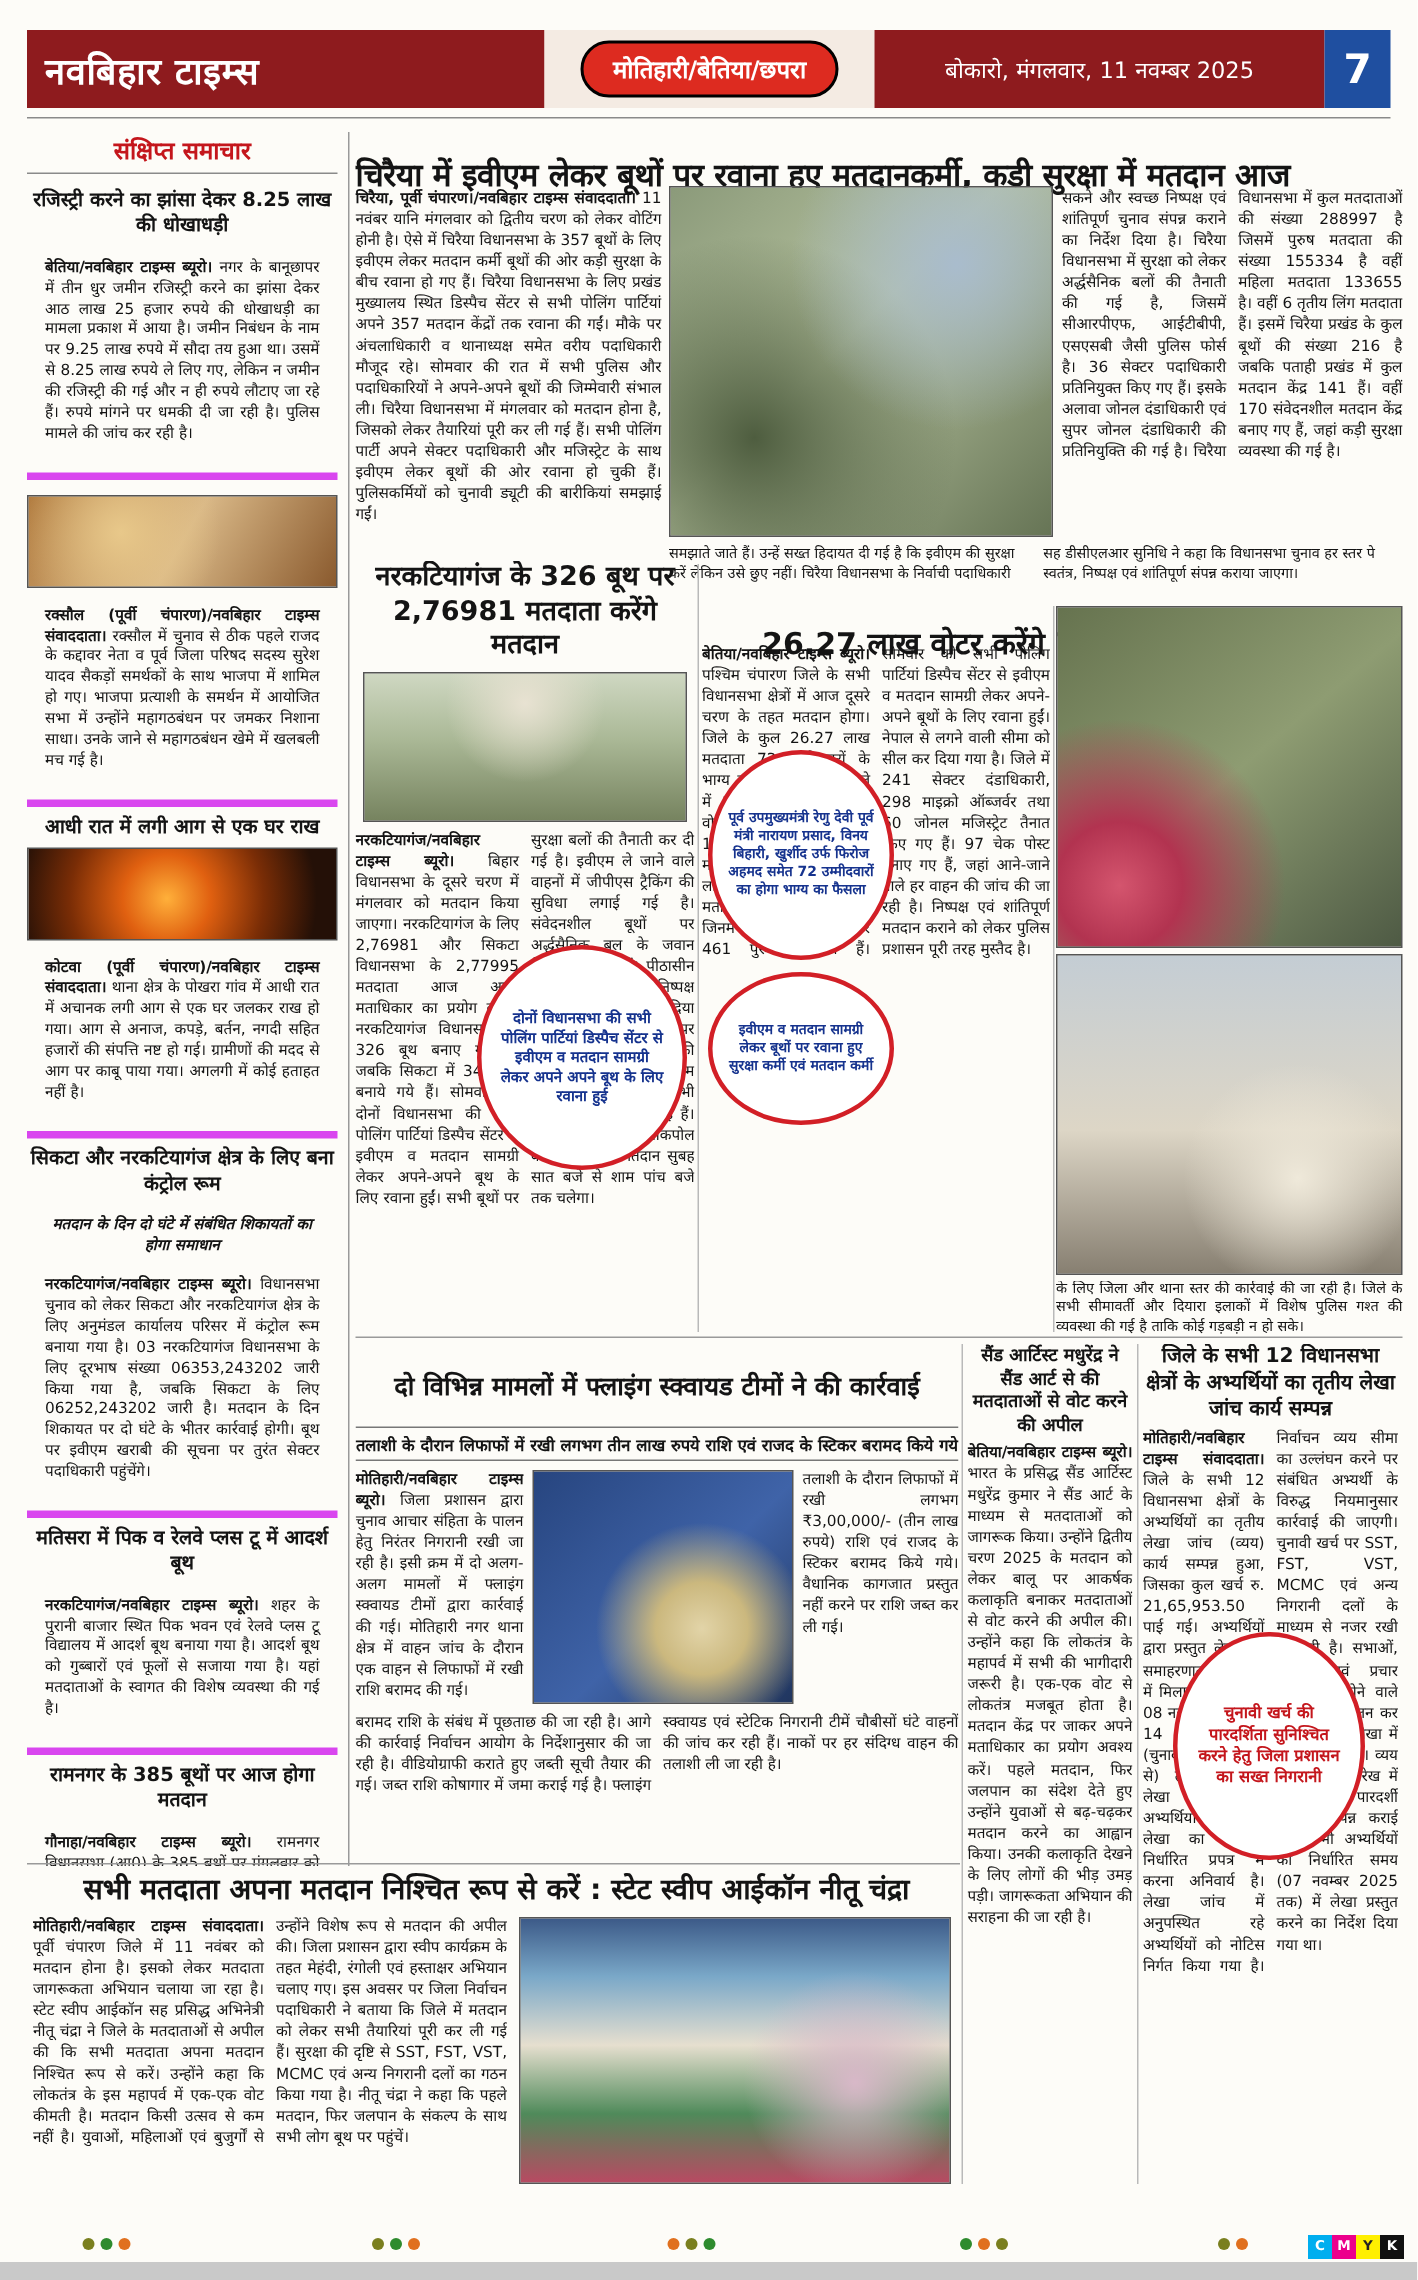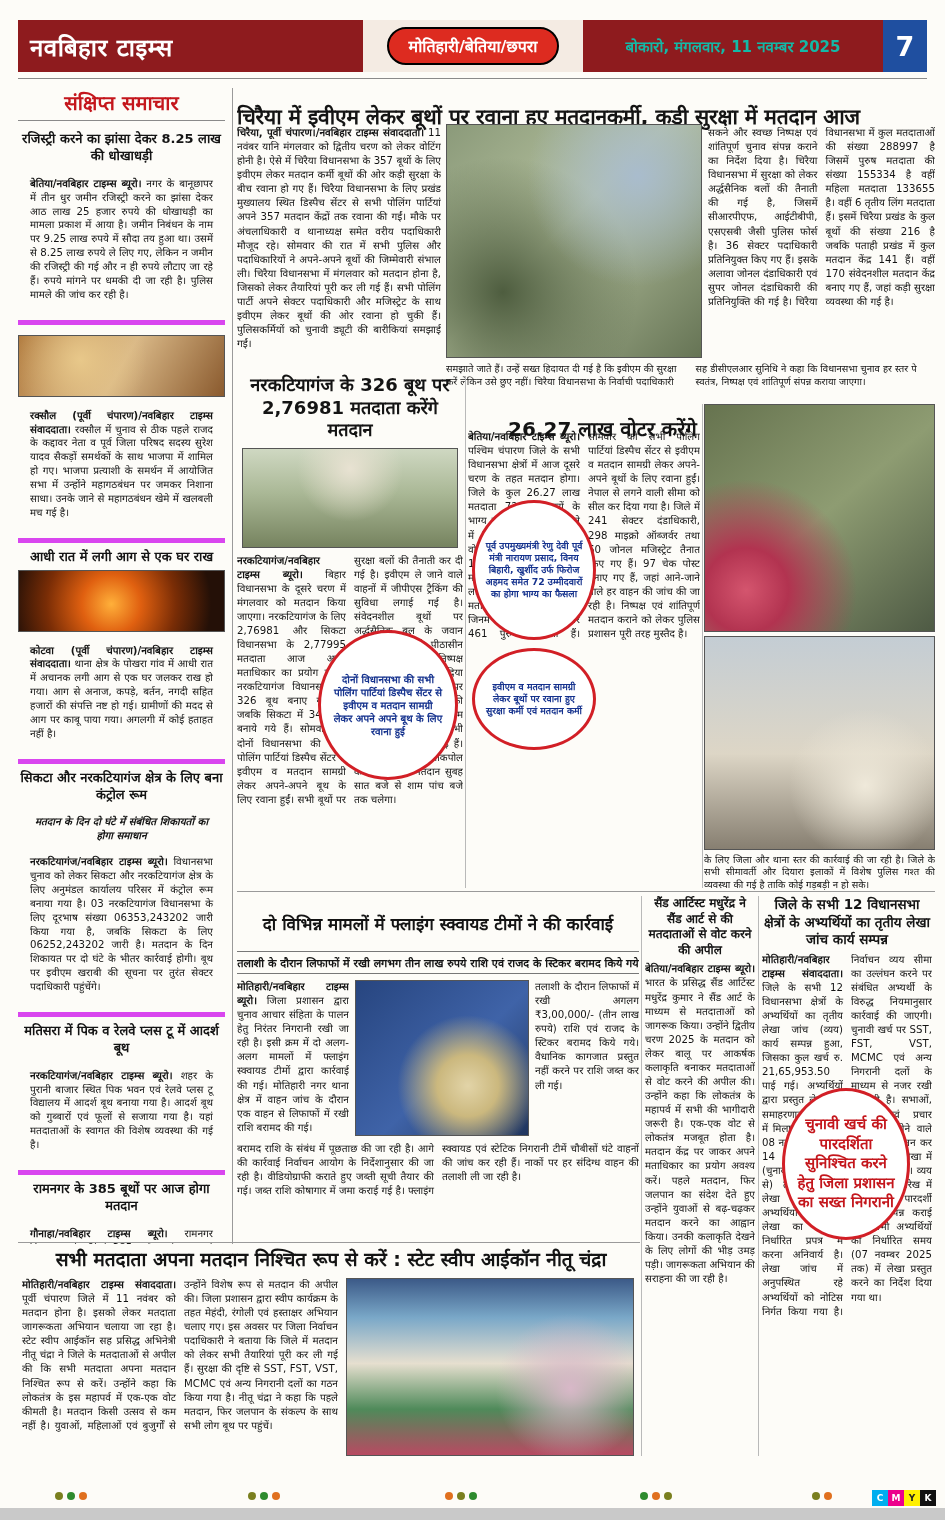--- a/index.html
+++ b/index.html
@@ -5,28 +5,28 @@
   html,body{margin:0;padding:0;background:#ffffff;}
   .page{position:relative;width:945px;height:1520px;background:#fdfcf8;overflow:hidden;
         font-family:"DejaVu Sans",sans-serif;color:#141414;}
   
   .masthead{position:absolute;left:18px;top:20px;width:909px;height:52px;display:flex;align-items:stretch;}
   .mast-left{background:#8e1b1e;flex:0 0 345px;display:flex;align-items:center;}
   .mast-name{color:#fff;font-weight:bold;font-size:24px;padding-left:12px;letter-spacing:.5px;}
   .mast-mid{background:#f4ebe3;flex:1;display:flex;align-items:center;justify-content:center;}
   .mast-badge{background:#dd2b20;color:#fff;font-weight:bold;font-size:16px;padding:6px 20px;border-radius:20px;border:2px solid #000000;white-space:nowrap;}
   .mast-right{background:#8e1b1e;flex:0 0 300px;display:flex;align-items:center;justify-content:center;}
-  .mast-date{color:#14b8a6;font-weight:bold;font-size:15px;white-space:nowrap;}
+  .mast-date{color:#ffffff;font-weight:normal;font-size:15px;white-space:nowrap;}
   .mast-page{background:#1f4fa0;flex:0 0 44px;display:flex;align-items:center;justify-content:center;color:#fff;font-weight:bold;font-size:27px;}
   .rule-top{position:absolute;left:18px;top:78px;width:909px;height:1px;background:#8a8a8a;}
   
   .lead-headline{position:absolute;left:237px;top:88px;width:698px;height:32px;font-size:21px;font-weight:bold;white-space:nowrap;overflow:hidden;letter-spacing:-.2px;}
   
   .sidebar{position:absolute;left:18px;top:88px;width:215px;height:1156px;border-right:1px solid #9a9a9a;padding-right:7px;box-sizing:border-box;overflow:hidden;}
-  .sb-title{color:#c4161c;font-weight:bold;text-align:center;font-size:20px;border-bottom:1px solid #8a8a8a;padding:1px 0 4px;margin-bottom:4px;}
+  .sb-title{color:#c4161c;font-weight:bold;text-align:center;font-size:16px;border-bottom:1px solid #8a8a8a;padding:1px 0 4px;margin-bottom:4px;}
   .sb-art{border-bottom:5px solid #d946ef;padding:6px 0;}
   .sb-art h3{margin:0 0 4px;font-size:13px;line-height:1.3;text-align:center;}
   .sb-art p{margin:12px;font-size:10.2px;line-height:1.36;text-align:justify;}
   .byline{font-weight:bold;}
   .sb-photo{width:100%;height:62px;margin:4px 0;border:1px solid #555;box-sizing:border-box;}
   .sb-yellow{background:#ffe763;margin:6px -7px 0 0;padding:6px 7px 10px 2px;border-bottom:none;}
   
   .photo{position:absolute;border:1px solid #555;box-sizing:border-box;}
   .bodytext{font-size:10.2px;line-height:1.38;text-align:justify;overflow:hidden;}
   .vrule{position:absolute;width:1px;background:#b9b9b9;}
@@ -56,21 +56,21 @@
     background:radial-gradient(circle at 70% 70%,#efe9da 0%,rgba(0,0,0,0) 35%),
                linear-gradient(180deg,#c4cdd4 0%,#ddd6c6 55%,#877f71 100%);}
   .border-note{position:absolute;left:704px;top:854px;width:231px;height:36px;font-size:9.6px;line-height:1.3;text-align:justify;overflow:hidden;}
   
   .oval{position:absolute;background:#fff;border:3px solid #d21f26;border-radius:50%;
         display:flex;align-items:center;justify-content:center;text-align:center;
         color:#16338e;font-weight:bold;box-sizing:border-box;line-height:1.3;}
   .oval-dispatch{left:318px;top:630px;width:140px;height:150px;font-size:10px;padding:12px;}
   .oval-candidates{left:472px;top:500px;width:124px;height:140px;font-size:9.3px;padding:10px;}
   .oval-evm{left:472px;top:648px;width:124px;height:102px;font-size:9.3px;padding:9px;}
-  .oval-expense{left:782px;top:1088px;width:128px;height:152px;font-size:15px;color:#c4161c;padding:12px;}
+  .oval-expense{left:782px;top:1088px;width:128px;height:152px;font-size:11px;color:#c4161c;padding:12px;}
   
   .flying{position:absolute;left:237px;top:896px;width:402px;height:344px;overflow:hidden;}
   .flying h2{margin:16px;font-size:17px;text-align:center;white-space:nowrap;overflow:hidden;}
   .flying-sub{font-size:11px;font-weight:bold;text-align:center;border-top:1px solid #777;border-bottom:1px solid #777;padding:3px 0;margin:4px 0 6px;}
   .flying-row{display:flex;gap:6px;}
   .flying-col{width:112px;height:154px;}
   .flying-col2{width:104px;height:154px;}
   .photo-cash{position:relative;width:172px;height:154px;border:1px solid #555;flex:0 0 172px;
     background:radial-gradient(circle at 65% 68%,#e2d4a8 0%,#cbb87e 20%,rgba(0,0,0,0) 46%),
                linear-gradient(135deg,#27457f 0%,#3f63a8 55%,#20355e 100%);}
@@ -204,21 +204,21 @@
 
   <section class="flying">
     <h2>दो विभिन्न मामलों में फ्लाइंग स्क्वायड टीमों ने की कार्रवाई</h2>
     <div class="flying-sub">तलाशी के दौरान लिफाफों में रखी लगभग तीन लाख रुपये राशि एवं राजद के स्टिकर बरामद किये गये</div>
     <div class="flying-row">
       <div class="flying-col bodytext">
         <b class="byline">मोतिहारी/नवबिहार टाइम्स ब्यूरो।</b>
         <span>जिला प्रशासन द्वारा चुनाव आचार संहिता के पालन हेतु निरंतर निगरानी रखी जा रही है। इसी क्रम में दो अलग-अलग मामलों में फ्लाइंग स्क्वायड टीमों द्वारा कार्रवाई की गई। मोतिहारी नगर थाना क्षेत्र में वाहन जांच के दौरान एक वाहन से लिफाफों में रखी राशि बरामद की गई।</span>
       </div>
       <div class="photo-cash"></div>
-      <div class="flying-col2 bodytext">तलाशी के दौरान लिफाफों में रखी अगलग ₹3,00,000/- (तीन लाख रुपये) राशि एवं राजद के स्टिकर बरामद किये गये। वैधानिक कागजात प्रस्तुत नहीं करने पर राशि जब्त कर ली गई।</div>
+      <div class="flying-col2 bodytext">तलाशी के दौरान लिफाफों में रखी लगभग ₹3,00,000/- (तीन लाख रुपये) राशि एवं राजद के स्टिकर बरामद किये गये। वैधानिक कागजात प्रस्तुत नहीं करने पर राशि जब्त कर ली गई।</div>
     </div>
     <div class="flying-bottom bodytext">बरामद राशि के संबंध में पूछताछ की जा रही है। आगे की कार्रवाई निर्वाचन आयोग के निर्देशानुसार की जा रही है। वीडियोग्राफी कराते हुए जब्ती सूची तैयार की गई। जब्त राशि कोषागार में जमा कराई गई है। फ्लाइंग स्क्वायड एवं स्टेटिक निगरानी टीमें चौबीसों घंटे वाहनों की जांच कर रही हैं। नाकों पर हर संदिग्ध वाहन की तलाशी ली जा रही है।</div>
   </section>
 
   <section class="sand">
     <h3>सैंड आर्टिस्ट मधुरेंद्र ने सैंड आर्ट से की मतदाताओं से वोट करने की अपील</h3>
     <p class="bodytext" style="margin:0;">
       <b class="byline">बेतिया/नवबिहार टाइम्स ब्यूरो।</b>
       <span>भारत के प्रसिद्ध सैंड आर्टिस्ट मधुरेंद्र कुमार ने सैंड आर्ट के माध्यम से मतदाताओं को जागरूक किया। उन्होंने द्वितीय चरण 2025 के मतदान को लेकर बालू पर आकर्षक कलाकृति बनाकर मतदाताओं से वोट करने की अपील की। उन्होंने कहा कि लोकतंत्र के महापर्व में सभी की भागीदारी जरूरी है। एक-एक वोट से लोकतंत्र मजबूत होता है। मतदान केंद्र पर जाकर अपने मताधिकार का प्रयोग अवश्य करें। पहले मतदान, फिर जलपान का संदेश देते हुए उन्होंने युवाओं से बढ़-चढ़कर मतदान करने का आह्वान किया। उनकी कलाकृति देखने के लिए लोगों की भीड़ उमड़ पड़ी। जागरूकता अभियान की सराहना की जा रही है।</span>
     </p>

